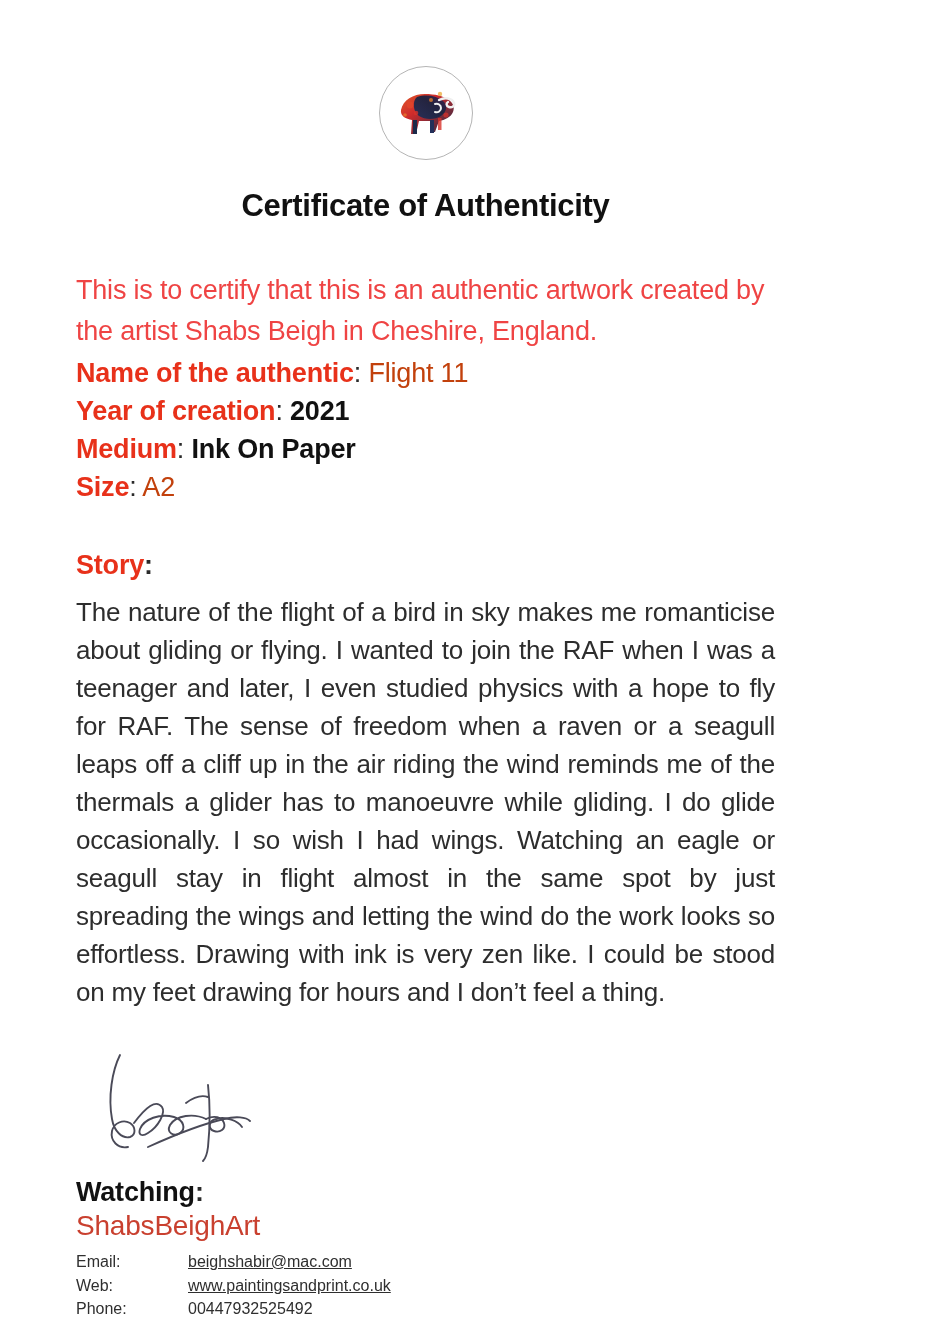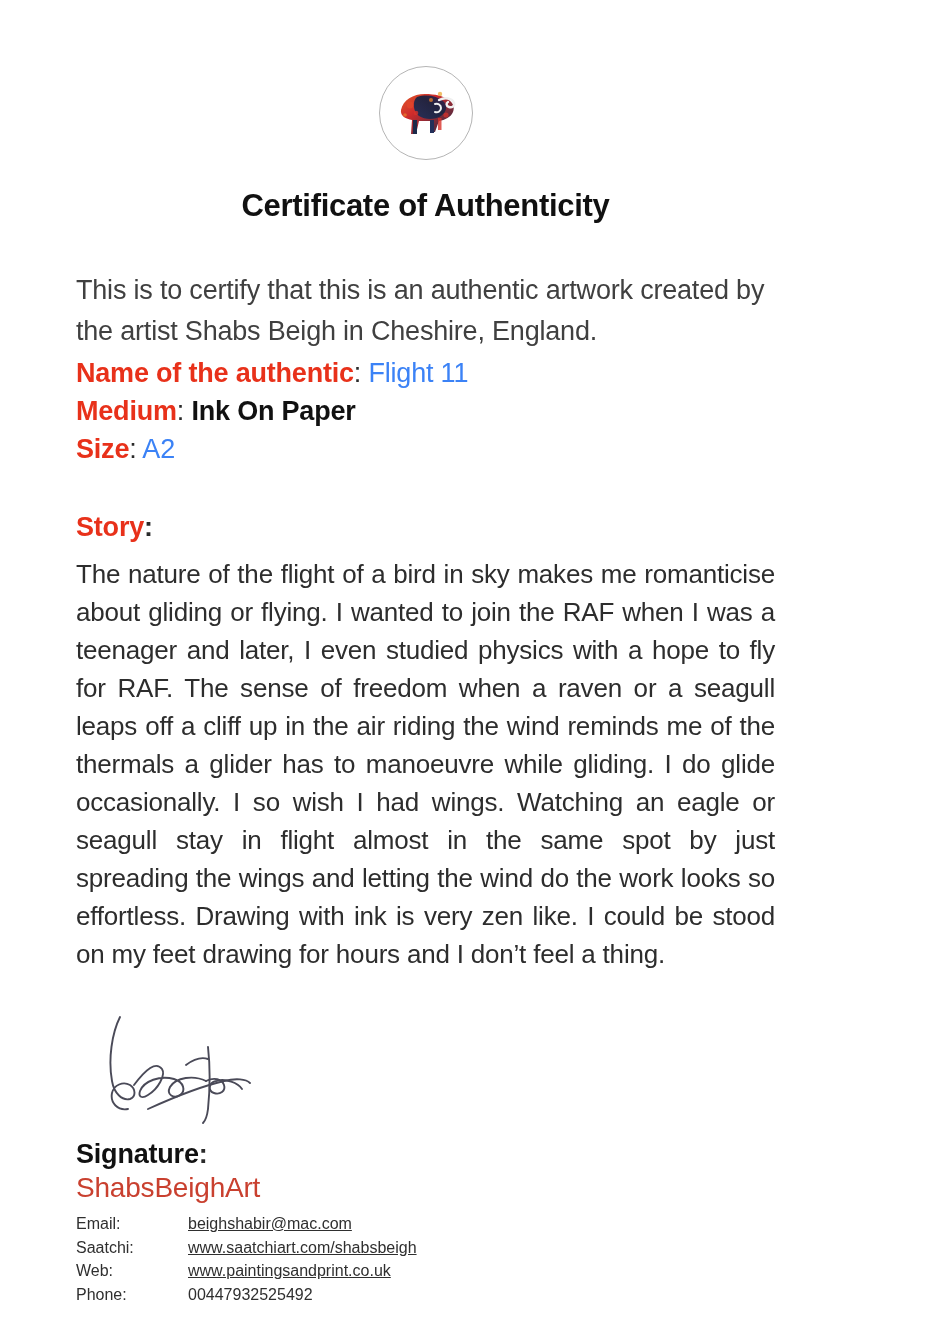--- a/index.html
+++ b/index.html
@@ -50,42 +50,42 @@
     letter-spacing: -0.3px;
     color: #111111;
     margin-top: 28px;
   }
 
   
   .intro {
     margin-top: 46px;
     font-size: 27px;
     line-height: 41px;
-    color: #404040;
+    color: #ef4444;
     letter-spacing: -0.2px;
   }
 
   .meta-list {
     margin-top: 2px;
   }
   .meta-row {
     font-size: 27px;
     line-height: 38px;
     letter-spacing: -0.2px;
     white-space: nowrap;
   }
   .meta-label {
     color: #e8311a;
     font-weight: bold;
   }
   .meta-colon {
     color: #2a2a2a;
   }
   .meta-value-red {
-    color: #3b82f6;
+    color: #c2410c;
   }
   .meta-value-bold {
     color: #111111;
     font-weight: bold;
   }
 
   .story-heading {
     margin-top: 44px;
     font-size: 27px;
     font-weight: bold;
@@ -199,20 +199,24 @@
 
   <div class="intro">This is to certify that this is an authentic artwork created by the artist Shabs Beigh in Cheshire, England.</div>
 
   <div class="meta-list">
 
     <div class="meta-row">
       <span class="meta-label">Name of the authentic</span><span class="meta-colon">:</span>
       <span class="meta-value-red">Flight 11</span>
     </div>
 
+    <div class="meta-row">
+      <span class="meta-label">Year of creation</span><span class="meta-colon">:</span>
+      <span class="meta-value-bold">2021</span>
+    </div>
 
     <div class="meta-row">
       <span class="meta-label">Medium</span><span class="meta-colon">:</span>
       <span class="meta-value-bold">Ink On Paper</span>
     </div>
 
     <div class="meta-row">
       <span class="meta-label">Size</span><span class="meta-colon">:</span>
       <span class="meta-value-red">A2</span>
     </div>
@@ -241,35 +245,31 @@
         <path d="M118 40 C120 58, 120 82, 118 102 C117 110, 115 114, 113 116"></path>
 
         <path d="M58 102 C80 92, 108 80, 134 74 C146 71, 156 72, 160 76"></path>
 
         <path d="M96 58 C104 52, 112 50, 118 52"></path>
       </g>
     </svg>
   </div>
 
   <div class="signature-label">
-    <span>Signature</span><span class="meta-colon">:</span>
+    <span>Watching</span><span class="meta-colon">:</span>
   </div>
   <div class="brand-name">ShabsBeighArt</div>
 
   <div class="contact">
 
     <div class="contact-row">
       <span class="contact-key">Email:</span>
       <span class="contact-val-link">beighshabir@mac.com</span>
     </div>
 
-    <div class="contact-row">
-      <span class="contact-key">Saatchi:</span>
-      <span class="contact-val-link">www.saatchiart.com/shabsbeigh</span>
-    </div>
 
     <div class="contact-row">
       <span class="contact-key">Web:</span>
       <span class="contact-val-link">www.paintingsandprint.co.uk</span>
     </div>
 
     <div class="contact-row">
       <span class="contact-key">Phone:</span>
       <span class="contact-val-plain">00447932525492</span>
     </div>

